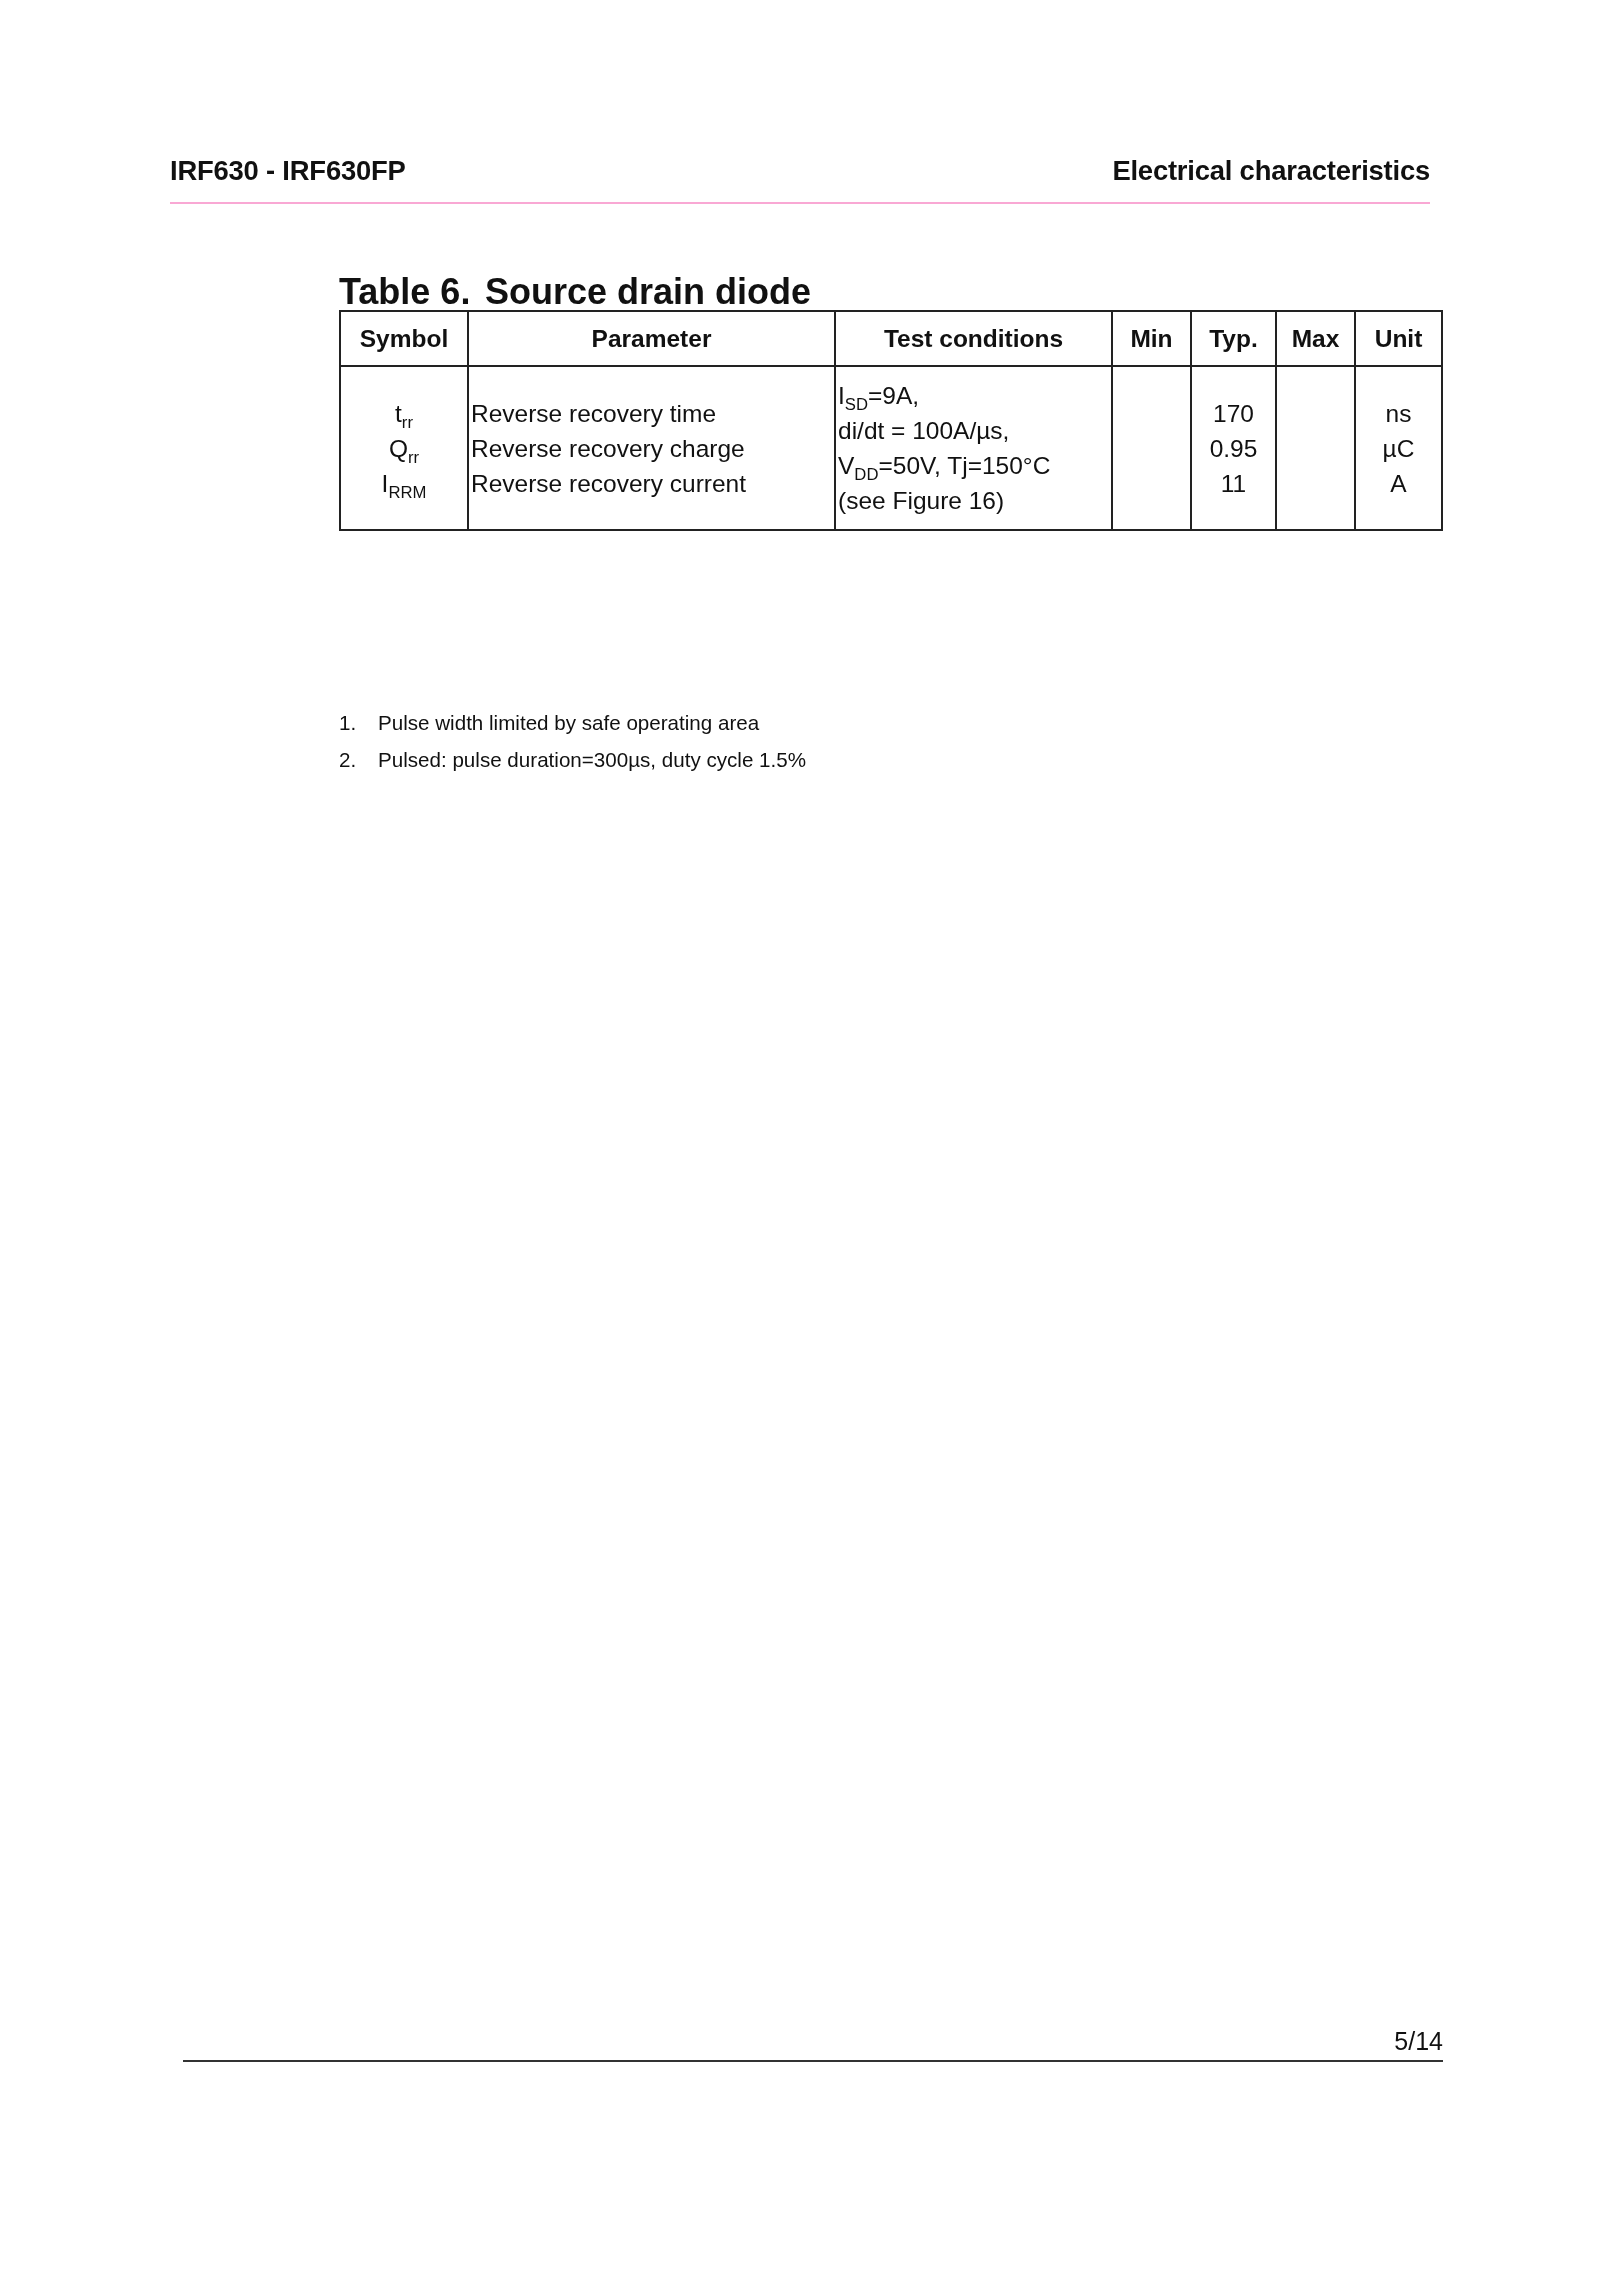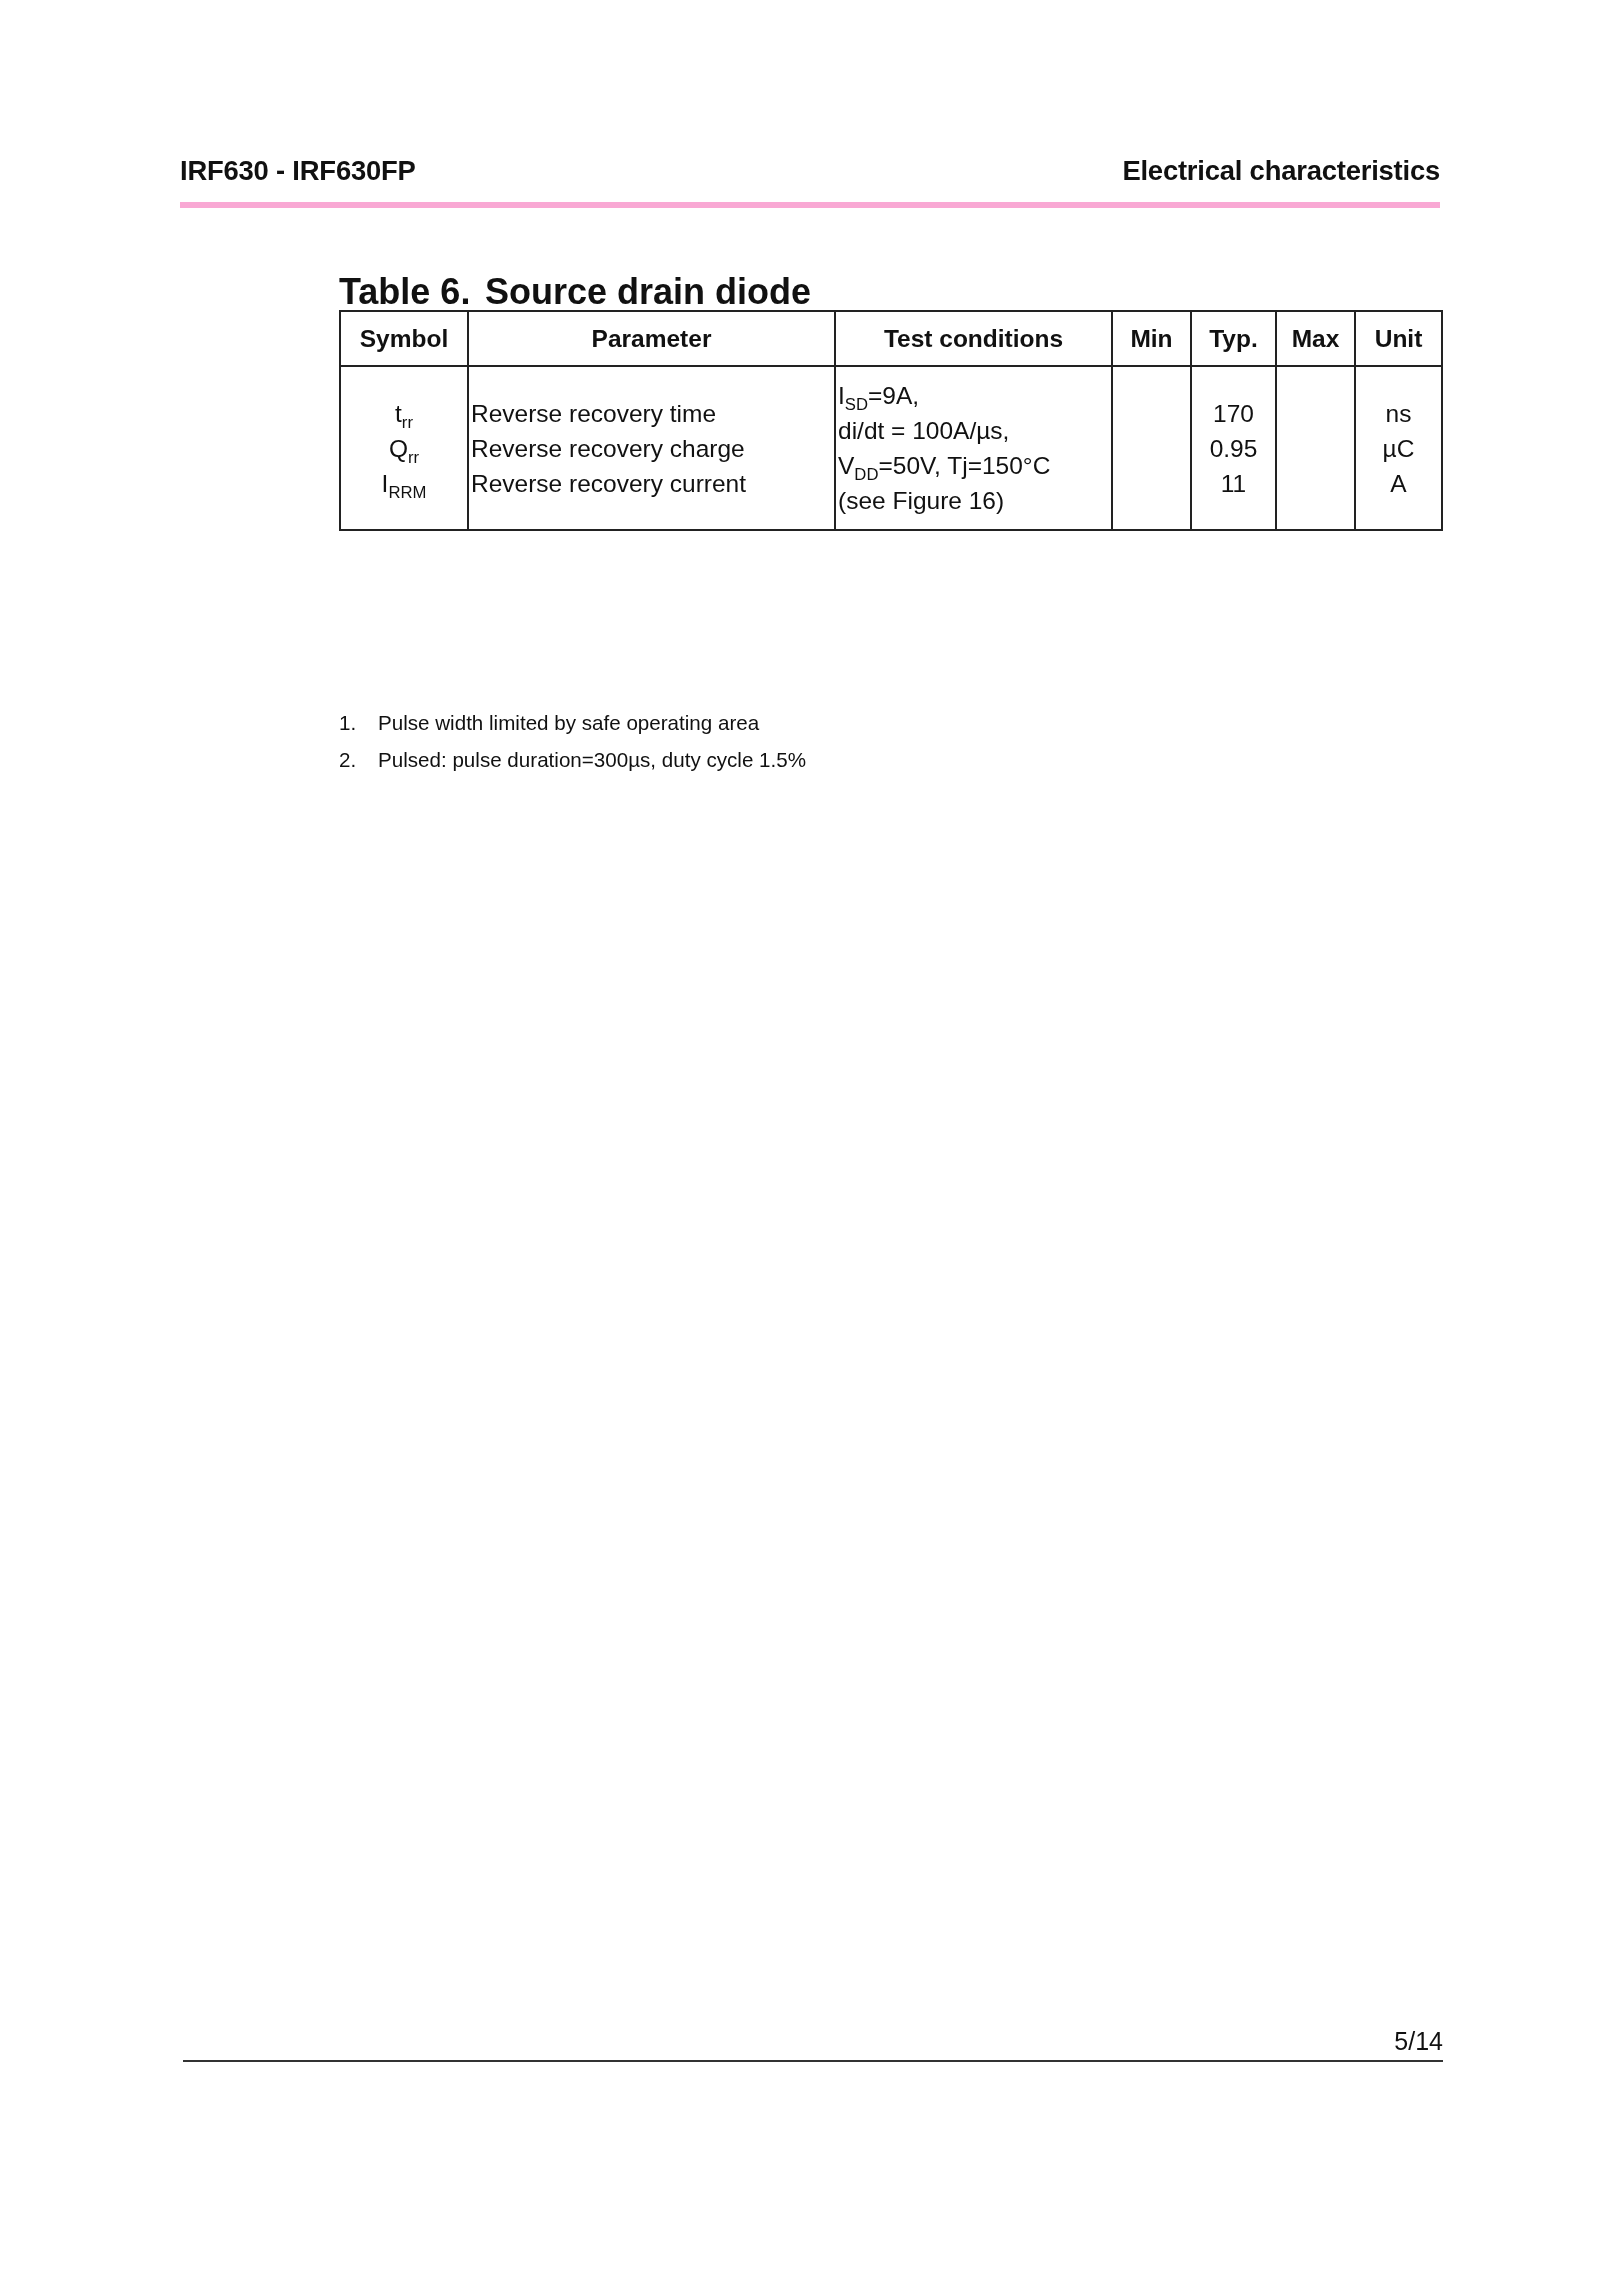--- a/index.html
+++ b/index.html
@@ -1,22 +1,22 @@
 <!DOCTYPE html>
 <html><head>
 <meta charset="utf-8">
 <style>
   html, body { margin: 0; padding: 0; background: #ffffff; }
   body {
     width: 1619px; height: 2292px; position: relative; overflow: hidden;
     font-family: "Liberation Sans", "DejaVu Sans", sans-serif; color: #111111;
   }
   .page-header {
-    position: absolute; left: 180px; top: 155px; width: 1260px; height: 47px;
-    border-bottom: 6px solid #f9a8d4;
+    position: absolute; left: 170px; top: 155px; width: 1260px; height: 47px;
+    border-bottom: 2px solid #f9a8d4;
     display: flex; justify-content: space-between; align-items: flex-start;
   }
   .page-header span { font-weight: bold; font-size: 27.4px; letter-spacing: -0.2px; }
   .table-caption {
     position: absolute; left: 339px; top: 271px; font-size: 36px; font-weight: bold;
     display: flex;
   }
   .table-caption .cap-num { width: 146px; }
   table.spec {
     position: absolute; left: 339px; top: 310px;

